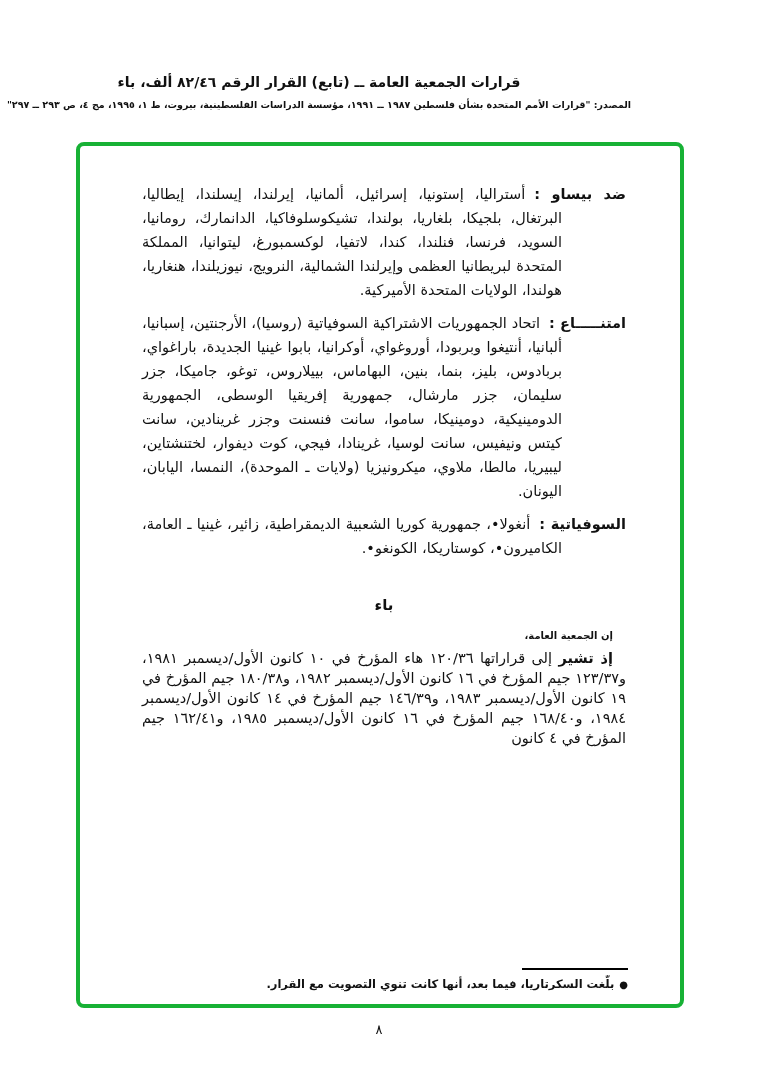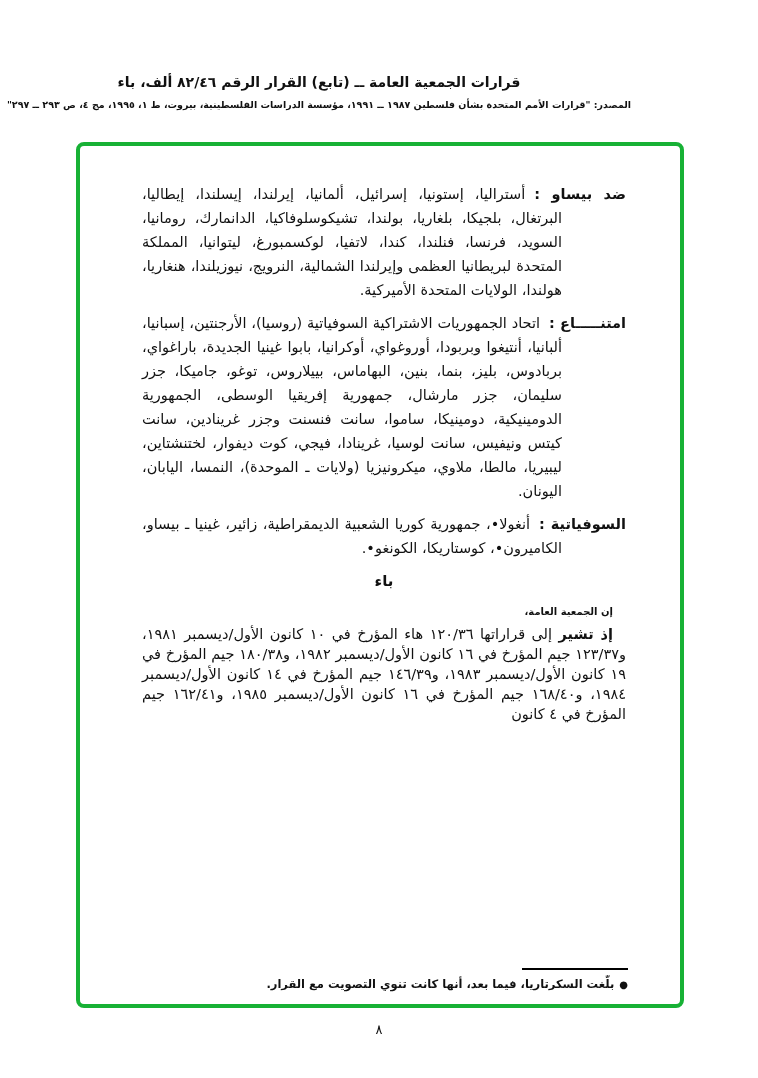--- a/index.html
+++ b/index.html
@@ -13,21 +13,21 @@
   .frame{
     position:absolute;left:76px;top:142px;width:608px;height:866px;
     box-sizing:border-box;border:4px solid #17b135;border-radius:8px;
     padding:36px 54px 0 62px;direction:rtl;
   }
   .vote-block{
     font-size:14.5px;line-height:24px;text-align:justify;
     padding-right:64px;text-indent:-64px;margin:0 0 9px 0;
   }
   .vote-label{font-weight:bold;margin-left:9px;}
-  .section-heading{text-align:center;font-weight:bold;font-size:15px;margin:12px 0 16px 0;}
+  .section-heading{text-align:center;font-weight:bold;font-size:15px;margin:36px 0 16px 0;}
   .assembly-intro{font-weight:bold;font-size:10px;text-indent:13px;margin:0 0 7px 0;}
   .preamble{font-size:14.5px;line-height:20px;text-align:justify;text-indent:13px;margin:0;}
   .preamble .lead{font-weight:bold;}
   .footnote-area{position:absolute;bottom:13px;right:52px;left:55px;direction:rtl;}
   .footnote-sep{width:106px;border-top:2px solid #000;margin-bottom:7px;}
   .footnote{font-size:11.5px;font-weight:bold;text-align:right;}
   .footnote-marker{font-size:10px;margin-left:5px;}
   .page-number{position:absolute;top:1022px;left:0;width:758px;text-align:center;font-size:13px;}
 </style>
 </head>
@@ -37,21 +37,21 @@
   <div class="title">قرارات الجمعية العامة ــ (تابع) القرار الرقم ٨٢/٤٦ ألف، باء</div>
   <div class="source">المصدر: "قرارات الأمم المتحدة بشأن فلسطين ١٩٨٧ ــ ١٩٩١، مؤسسة الدراسات الفلسطينية، بيروت، ط ١، ١٩٩٥، مج ٤، ص ٢٩٣ ــ ٢٩٧"</div>
 </div>
 
 <div class="frame">
 
   <p class="vote-block"><span class="vote-label">ضد بيساو :</span><span>أستراليا، إستونيا، إسرائيل، ألمانيا، إيرلندا، إيسلندا، إيطاليا، البرتغال، بلجيكا، بلغاريا، بولندا، تشيكوسلوفاكيا، الدانمارك، رومانيا، السويد، فرنسا، فنلندا، كندا، لاتفيا، لوكسمبورغ، ليتوانيا، المملكة المتحدة لبريطانيا العظمى وإيرلندا الشمالية، النرويج، نيوزيلندا، هنغاريا، هولندا، الولايات المتحدة الأميركية.</span></p>
 
   <p class="vote-block"><span class="vote-label">امتنـــــاع :</span><span>اتحاد الجمهوريات الاشتراكية السوفياتية (روسيا)، الأرجنتين، إسبانيا، ألبانيا، أنتيغوا وبربودا، أوروغواي، أوكرانيا، بابوا غينيا الجديدة، باراغواي، بربادوس، بليز، بنما، بنين، البهاماس، بييلاروس، توغو، جاميكا، جزر سليمان، جزر مارشال، جمهورية إفريقيا الوسطى، الجمهورية الدومينيكية، دومينيكا، ساموا، سانت فنسنت وجزر غرينادين، سانت كيتس ونيفيس، سانت لوسيا، غرينادا، فيجي، كوت ديفوار، لختنشتاين، ليبيريا، مالطا، ملاوي، ميكرونيزيا (ولايات ـ الموحدة)، النمسا، اليابان، اليونان.</span></p>
 
-  <p class="vote-block"><span class="vote-label">السوفياتية :</span><span>أنغولا•، جمهورية كوريا الشعبية الديمقراطية، زائير، غينيا ـ بيساو، الكاميرون•، كوستاريكا، الكونغو•.</span></p>
+  <p class="vote-block"><span class="vote-label">السوفياتية :</span><span>أنغولا•، جمهورية كوريا الشعبية الديمقراطية، زائير، غينيا ـ العامة، الكاميرون•، كوستاريكا، الكونغو•.</span></p>
 
   <div class="section-heading">باء</div>
 
   <div class="assembly-intro">إن الجمعية العامة،</div>
 
   <p class="preamble"><span class="lead">إذ تشير</span><span> إلى قراراتها ١٢٠/٣٦ هاء المؤرخ في ١٠ كانون الأول/ديسمبر ١٩٨١، و١٢٣/٣٧ جيم المؤرخ في ١٦ كانون الأول/ديسمبر ١٩٨٢، و١٨٠/٣٨ جيم المؤرخ في ١٩ كانون الأول/ديسمبر ١٩٨٣، و١٤٦/٣٩ جيم المؤرخ في ١٤ كانون الأول/ديسمبر ١٩٨٤، و١٦٨/٤٠ جيم المؤرخ في ١٦ كانون الأول/ديسمبر ١٩٨٥، و١٦٢/٤١ جيم المؤرخ في ٤ كانون</span></p>
 
   <div class="footnote-area">
     <div class="footnote-sep"></div>
     <div class="footnote"><span class="footnote-marker">●</span><span>بلّغت السكرتاريا، فيما بعد، أنها كانت تنوي التصويت مع القرار.</span></div>

